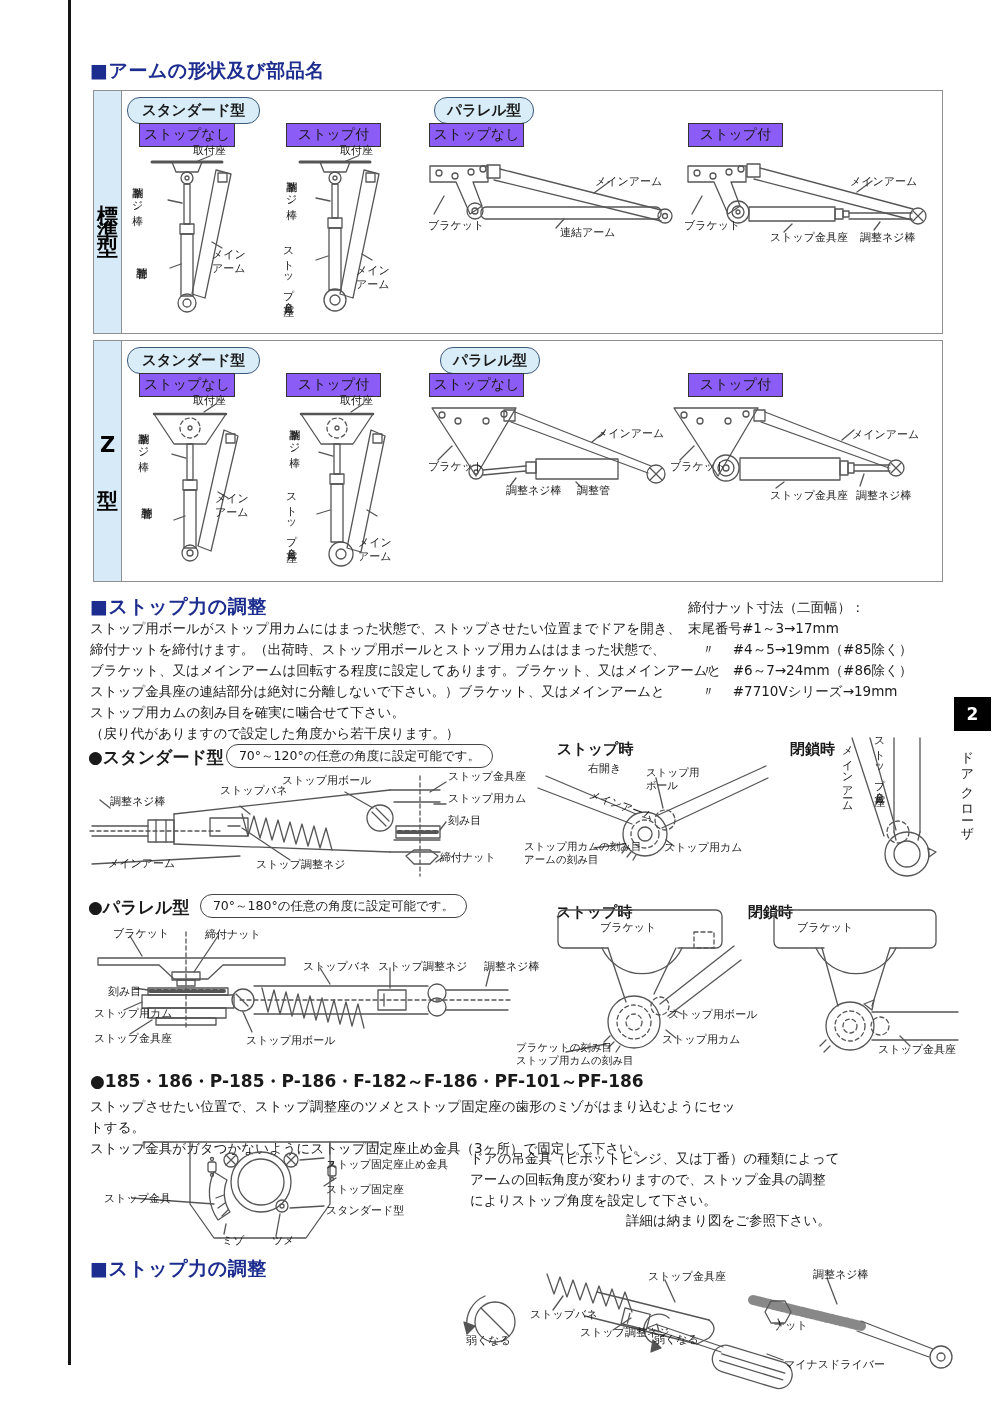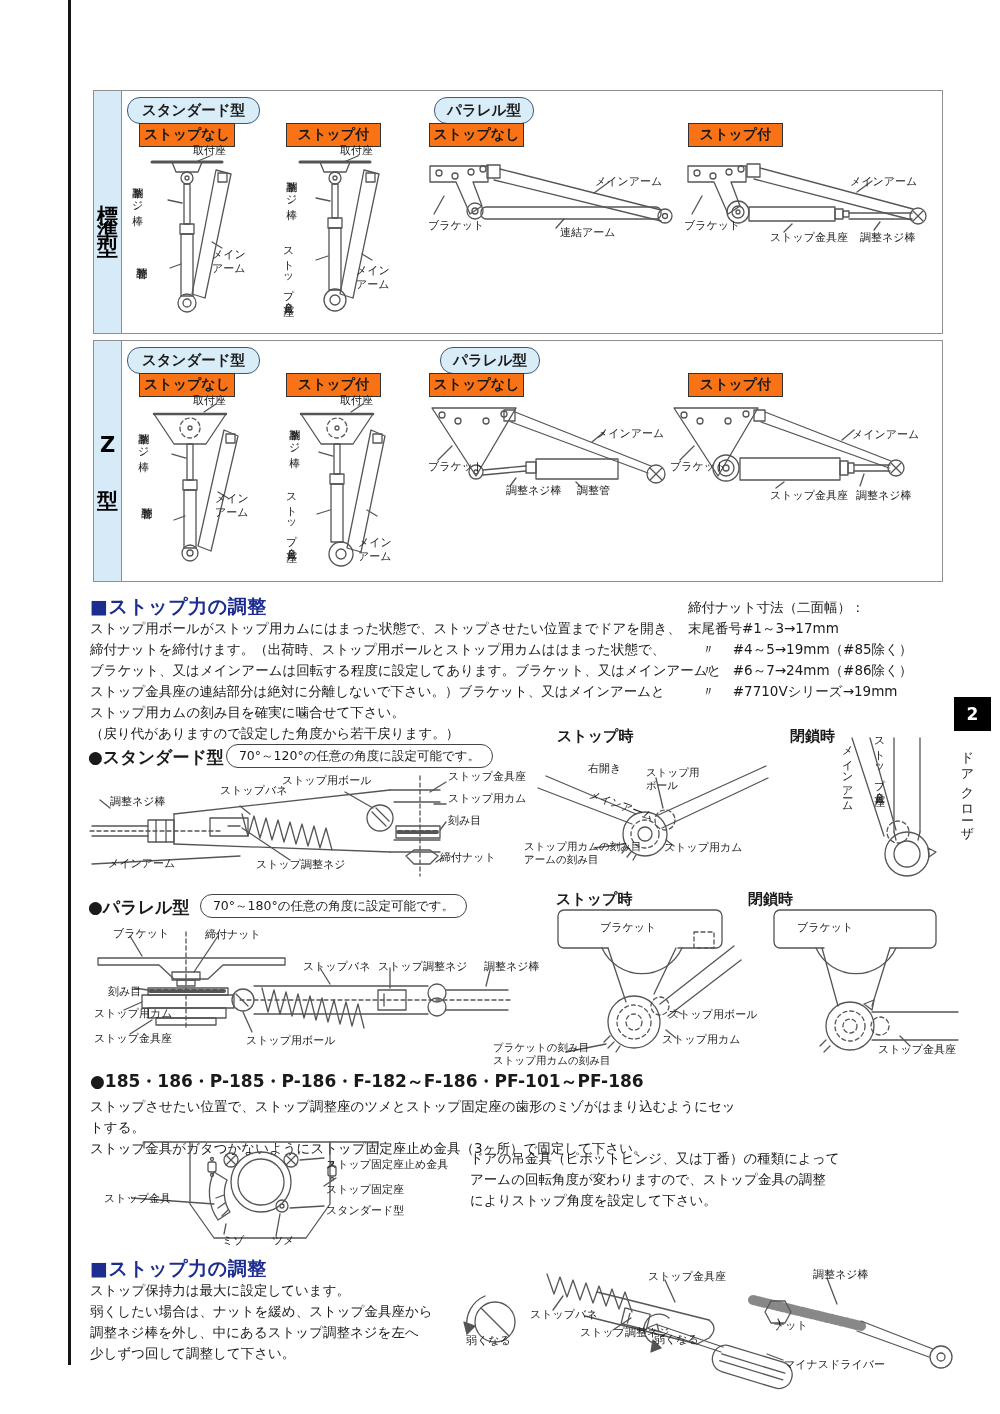--- a/index.html
+++ b/index.html
@@ -7,38 +7,39 @@
   #page{position:relative;width:1000px;height:1414px;background:#fff;overflow:hidden;}
   .h-blue{position:absolute;color:#1d2d8f;font-weight:bold;font-size:19px;letter-spacing:.5px;white-space:pre;}
   .body-text{position:absolute;font-size:13.5px;line-height:1.55;white-space:pre-line;}
   .lbl{position:absolute;font-size:11px;line-height:1.25;color:#1a1a1a;white-space:pre-line;}
   .lbl-sm{font-size:10.5px;}
   .lbl-v{writing-mode:vertical-rl;text-orientation:upright;letter-spacing:1px;}
   .panel{position:absolute;border:1px solid #8f8f8f;background:#fff;}
   .rowcol{position:absolute;left:0;top:0;width:27px;height:100%;background:#d6ebf7;border-right:1px solid #8f8f8f;display:flex;align-items:center;justify-content:center;}
   .rowlabel{writing-mode:vertical-rl;text-orientation:upright;font-weight:bold;font-size:21px;letter-spacing:16px;color:#000;}
   .pill{position:absolute;background:#d9edf8;border:1.5px solid #3d5a7a;border-radius:13px;font-weight:bold;font-size:14.5px;display:flex;align-items:center;justify-content:center;}
-  .vbox{position:absolute;background:#f97316;border:1.5px solid #333;font-weight:bold;font-size:14px;display:flex;align-items:center;justify-content:center;}
+  .vbox{position:absolute;background:#8b5cf6;border:1.5px solid #333;font-weight:normal;font-size:14px;display:flex;align-items:center;justify-content:center;}
   .sub-title{position:absolute;font-weight:bold;font-size:17px;white-space:pre;text-align:right;}
   .range-pill{position:absolute;border:1.5px solid #444;border-radius:12px;background:#fff;font-size:12.5px;display:flex;align-items:center;justify-content:center;white-space:pre;}
-  .time-label{position:absolute;font-weight:bold;font-size:15px;}
+  .time-label{position:absolute;font-weight:bold;font-size:15px;margin-top:13px;}
   .tab2{position:absolute;background:#000;color:#fff;font-weight:bold;font-size:17px;display:flex;align-items:center;justify-content:center;}
   .side-v{position:absolute;writing-mode:vertical-rl;text-orientation:upright;font-size:13px;letter-spacing:3px;color:#222;}
   .leftrule{position:absolute;left:68px;top:0;width:3px;height:1365px;background:#151515;}
   svg.diag{position:absolute;overflow:visible;}
   svg.diag line,svg.diag path,svg.diag rect,svg.diag circle,svg.diag polygon,svg.diag polyline{stroke:#555;fill:none;stroke-width:1.3;stroke-linecap:round;stroke-linejoin:round;}
   svg.diag .d{stroke-dasharray:4 3;}
   .rot20{transform:rotate(20deg);transform-origin:left top;}
 </style>
 </head>
 <body>
 
 <div id="page">
   <div class="leftrule"></div>
 
+  <div class="h-blue" style="left:90px;top:58px">■アームの形状及び部品名</div>
 
   <div class="panel" style="left:93px;top:90px;width:848px;height:242px">
     <div class="rowcol">
       <span class="rowlabel">標準型</span>
     </div>
   </div>
   <div class="pill" style="left:127px;top:97px;width:131px;height:25px">スタンダード型</div>
   <div class="pill" style="left:434px;top:97px;width:98px;height:25px">パラレル型</div>
   <div class="vbox" style="left:139px;top:123px;width:94px;height:22px">ストップなし</div>
   <div class="vbox" style="left:286px;top:123px;width:93px;height:22px">ストップ付</div>
@@ -421,21 +422,21 @@
     <line x1="64" y1="130" x2="58" y2="136"></line>
       <line x1="68" y1="136" x2="62" y2="142"></line>
       <line x1="74" y1="140" x2="70" y2="146"></line>
     <line x1="128" y1="104" x2="136" y2="108"></line>
       <line x1="120" y1="124" x2="130" y2="132"></line>
       <line x1="60" y1="138" x2="20" y2="146"></line>
   </svg>
   <span class="lbl" style="left:600px;top:921px">ブラケット</span>
   <span class="lbl" style="left:668px;top:1008px">ストップ用ボール</span>
   <span class="lbl" style="left:662px;top:1033px">ストップ用カム</span>
-  <span class="lbl lbl-sm" style="left:493px;top:1041px">ブラケットの刻み目
+  <span class="lbl lbl-sm" style="left:516px;top:1041px">ブラケットの刻み目
 ストップ用カムの刻み目</span>
 
   <div class="time-label" style="left:748px;top:890px">閉鎖時</div>
   <svg class="diag" style="left:760px;top:906px" width="200" height="158" viewBox="0 0 200 158">
     <path d="M20,4 h150 a6,6 0 0 1 6,6 v26 a6,6 0 0 1 -6,6 h-40 m-66,0 h-44 a6,6 0 0 1 -6,-6 v-26 a6,6 0 0 1 6,-6"></path>
     <path d="M56,42 a44,44 0 0 0 80,0"></path>
     <line x1="62" y1="42" x2="78" y2="100"></line>
       <line x1="130" y1="42" x2="112" y2="100"></line>
     <circle cx="90" cy="120" r="24"></circle>
       <circle class="d" cx="90" cy="120" r="15"></circle>
@@ -490,26 +491,23 @@
   <span class="lbl" style="left:326px;top:1158px">ストップ固定座止め金具</span>
   <span class="lbl" style="left:326px;top:1183px">ストップ固定座</span>
   <span class="lbl" style="left:326px;top:1204px">スタンダード型</span>
   <span class="lbl" style="left:104px;top:1192px">ストップ金具</span>
   <span class="lbl" style="left:222px;top:1234px">ミゾ</span>
   <span class="lbl" style="left:272px;top:1234px">ツメ</span>
 
   <div class="body-text" style="left:470px;top:1148px;width:430px">ドアの吊金具（ピボットヒンジ、又は丁番）の種類によって
 アームの回転角度が変わりますので、ストップ金具の調整
 によりストップ角度を設定して下さい。</div>
+  <div class="body-text" style="left:626px;top:1210px;width:330px">詳細は納まり図をご参照下さい。</div>
 
   <div class="h-blue" style="left:90px;top:1256px">■ストップ力の調整</div>
-  <div class="body-text" style="left:90px;top:1280px;width:380px">ストップ保持力は最大に設定しています。
-弱くしたい場合は、ナットを緩め、ストップ金具座から
-調整ネジ棒を外し、中にあるストップ調整ネジを左へ
-少しずつ回して調整して下さい。</div>
 
   <svg class="diag" style="left:455px;top:1260px" width="505" height="148" viewBox="0 0 505 148">
     <circle cx="40" cy="62" r="20"></circle>
       <line x1="26" y1="48" x2="54" y2="76"></line>
     <path d="M30,36 A30,30 0 0 0 12,68"></path>
       <polygon points="9,62 12,74 20,66" style="fill:#555"></polygon>
     <path d="M92,14 l7,20 l6,-17 l7,20 l6,-17 l7,20 l6,-17 l7,20 l6,-17 l7,20 l6,-17 l7,20 l6,-17 l7,20"></path>
     <line x1="142" y1="32" x2="254" y2="60"></line>
       <line x1="130" y1="56" x2="242" y2="84"></line>
     <path d="M254,60 q10,8 0,18 l-12,6"></path>

